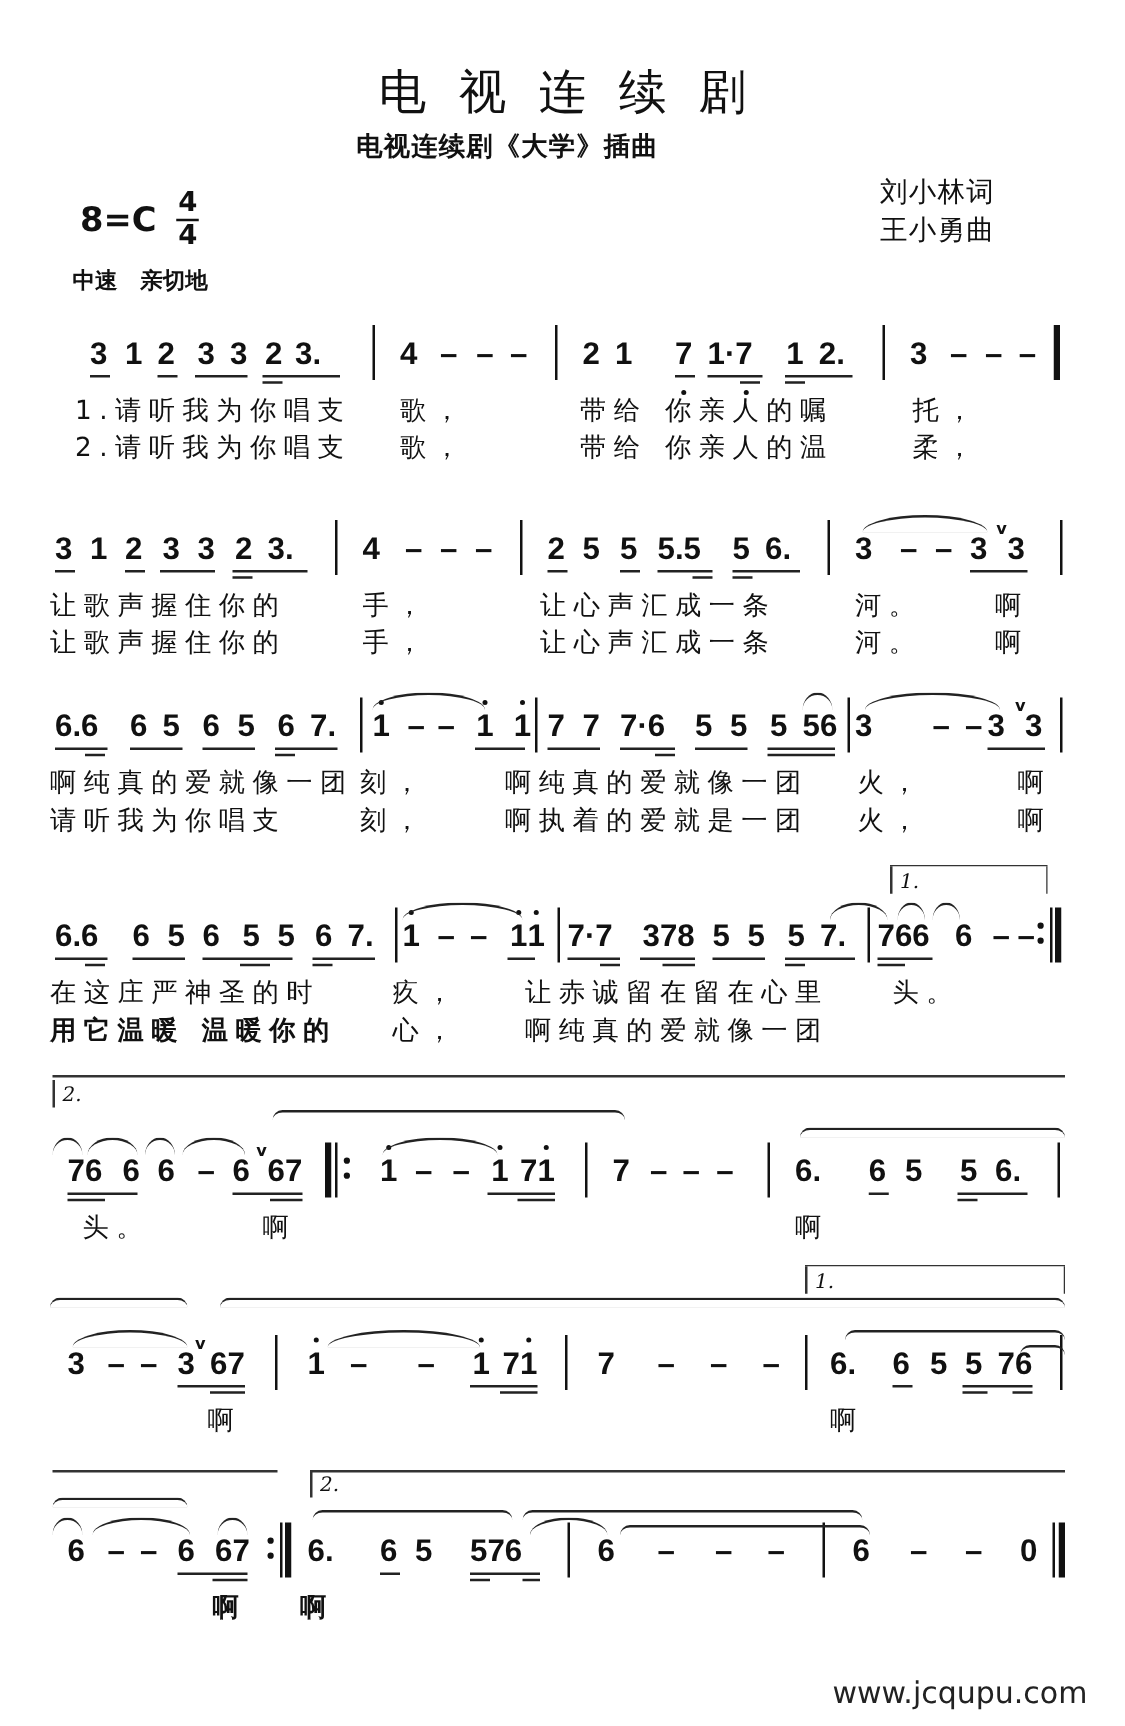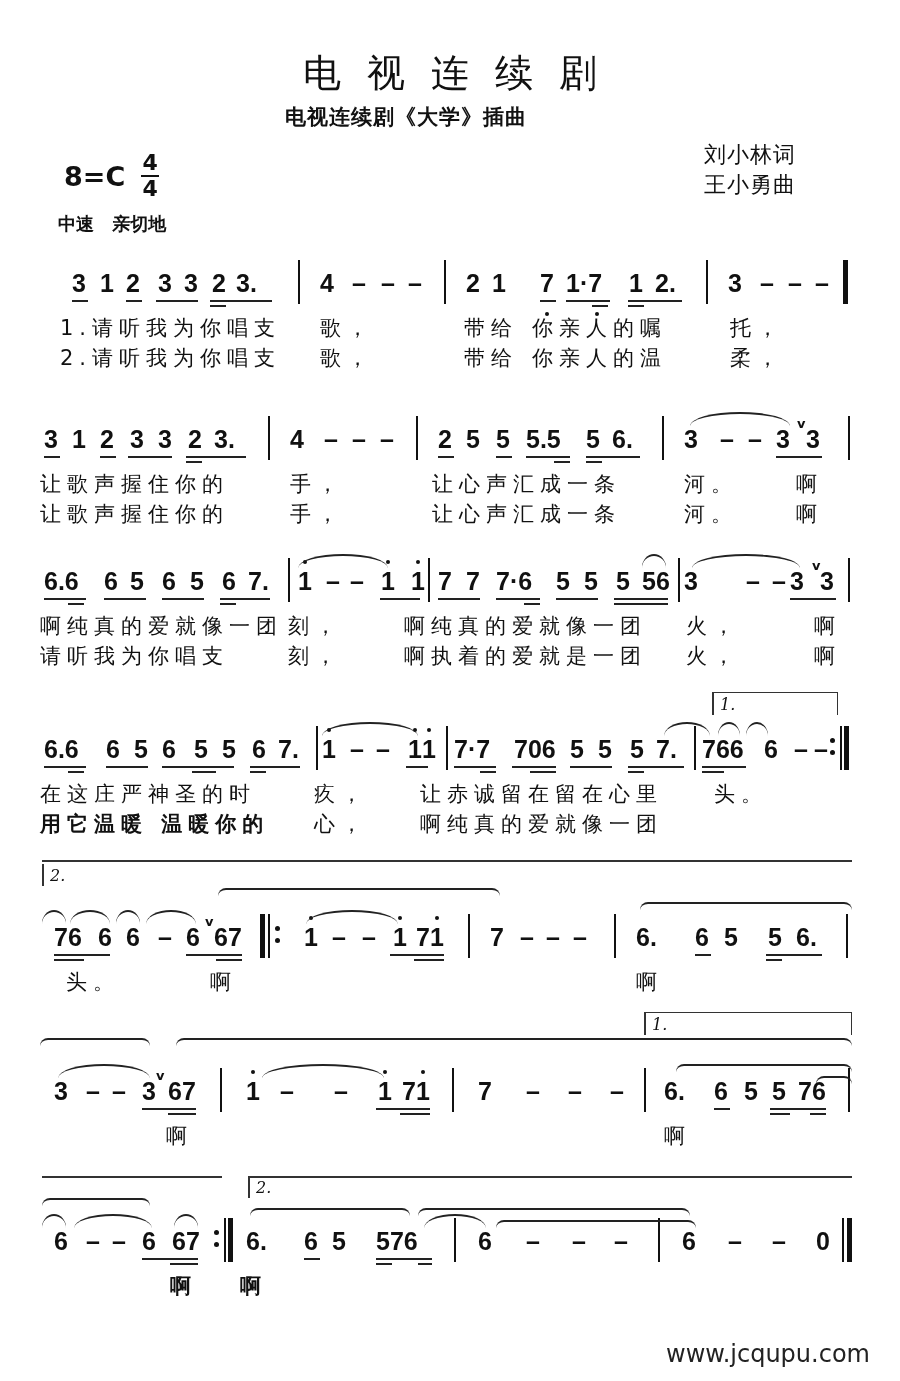--- a/index.html
+++ b/index.html
@@ -252,21 +252,21 @@
         <span class="tok" style="left: 222px;">5</span>
         <span class="tok" style="left: 252px;">6</span>
         <span class="tok" style="left: 278px;">7.</span>
         <div class="barline" style="left: 316px; top: -8px; height: 44px;"></div>
         <span class="tok" style="left: 322px;"><span style="position: relative;">1<span class="hdot"></span></span></span>
         <span class="tok" style="left: 350px;">–</span>
         <span class="tok" style="left: 376px;">–</span>
         <span class="tok" style="left: 408px;"><span style="position: relative;">1<span class="hdot"></span></span><span style="position: relative;">1<span class="hdot"></span></span></span>
         <div class="barline" style="left: 446px; top: -8px; height: 44px;"></div>
         <span class="tok" style="left: 454px;">7·7</span>
-        <span class="tok" style="left: 514px;">706</span>
+        <span class="tok" style="left: 514px;">378</span>
         <span class="tok" style="left: 570px;">5</span>
         <span class="tok" style="left: 598px;">5</span>
         <span class="tok" style="left: 630px;">5</span>
         <span class="tok" style="left: 656px;">7.</span>
         <div class="barline" style="left: 694px; top: -8px; height: 44px;"></div>
         <span class="tok" style="left: 702px;">766</span>
         <span class="tok" style="left: 764px;">6</span>
         <span class="tok" style="left: 794px;">–</span>
         <span class="tok" style="left: 814px;">–</span>
         <div class="rep-dots" style="left: 830px; top: -4px; height: 30px;"></div>

